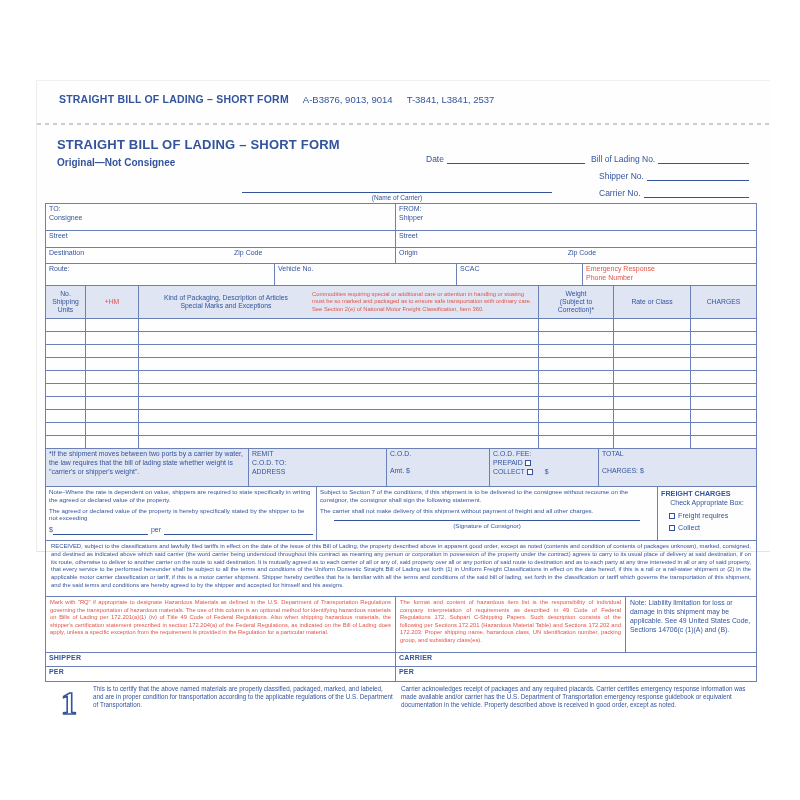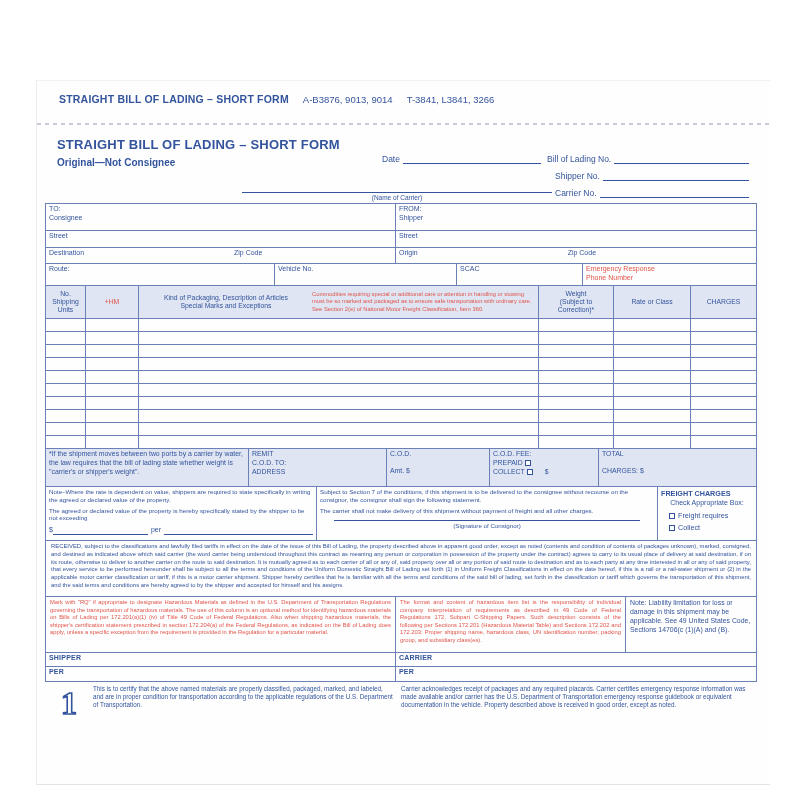--- a/index.html
+++ b/index.html
@@ -3,31 +3,31 @@
 <meta charset="utf-8">
 <style>
   :root{
     --blue:#33549d;
     --red:#e0544a;
     --line:#6b80b6;
     --bg:#dfe5f2;
   }
   *{margin:0;padding:0;box-sizing:border-box;}
   html,body{width:800px;height:800px;background:#ffffff;font-family:"Liberation Sans",sans-serif;color:var(--blue);overflow:hidden;}
-  .paper{position:absolute;left:36px;top:80px;width:734px;height:705px;background:#fefefe;border-left:1px solid #ececec;border-bottom:1px solid #e4e4e4;border-top:1px solid #f1f1f1;}
+  .paper{position:absolute;left:36px;top:80px;width:734px;height:472px;background:#fefefe;border-left:1px solid #ececec;border-bottom:1px solid #e4e4e4;border-top:1px solid #f1f1f1;}
   .stub-line{position:absolute;left:22px;top:12px;display:flex;align-items:baseline;white-space:nowrap;}
   .stub-title{font-size:10.5px;font-weight:bold;letter-spacing:.2px;}
   .stub-nums{font-size:9.5px;margin-left:14px;}
   .perf{position:absolute;left:0;right:0;top:42px;height:2px;background-image:repeating-linear-gradient(90deg,#c7ccd6 0 4px,transparent 4px 8px);}
   .hdr-left{position:absolute;left:20px;top:56px;width:320px;}
   .form-title{font-size:13px;font-weight:bold;letter-spacing:.2px;}
   .notice{font-size:7.3px;color:var(--red);line-height:1.25;margin-top:2px;width:300px;}
   .original{font-size:10px;font-weight:bold;margin-top:5px;}
   .hdr-right{position:absolute;left:345px;top:66px;width:367px;}
-  .fline{display:flex;align-items:flex-end;height:17px;font-size:8.5px;}
+  .fline{display:flex;align-items:flex-end;height:17px;font-size:8.5px;margin-left:44px;}
   .fline .lbl{white-space:nowrap;padding-right:3px;}
   .fill{flex:1;border-bottom:1px solid var(--blue);height:11px;}
   .fill.w140{flex:0 0 138px;}
   .sp173{flex:0 0 173px;}
   .carrier-line{position:absolute;left:205px;top:100px;width:310px;text-align:center;}
   .carrier-line .rule{border-bottom:1.5px solid var(--blue);height:12px;}
   .carrier-line .cap{font-size:6.5px;margin-top:1px;}
   .grid{position:absolute;left:8px;top:122px;width:712px;border:1.5px solid var(--line);}
   .row{display:flex;border-bottom:1px solid var(--line);}
   .row:last-child{border-bottom:none;}
@@ -80,21 +80,21 @@
   .em-red{color:var(--red);font-size:7px;line-height:1.25;}
 </style>
 </head>
 <body>
 
 <div class="paper">
 
   <div class="stub-line">
     <span class="stub-title">STRAIGHT BILL OF LADING – SHORT FORM</span>
     <span class="stub-nums">A-B3876, 9013, 9014</span>
-    <span class="stub-nums">T-3841, L3841, 3266</span>
+    <span class="stub-nums">T-3841, L3841, 2537</span>
   </div>
   <div class="perf"></div>
 
   <div class="hdr-left">
     <div class="form-title">STRAIGHT BILL OF LADING – SHORT FORM</div>
     <div class="original">Original—Not Consignee</div>
   </div>
 
   <div class="hdr-right">
     <div class="fline">

